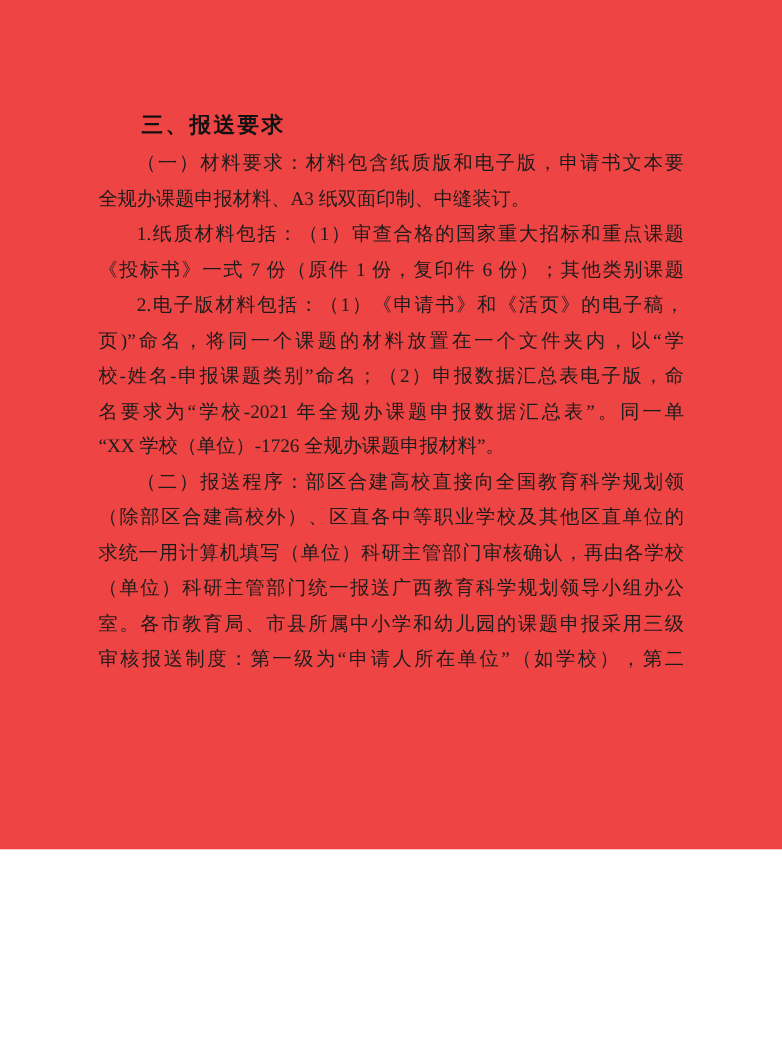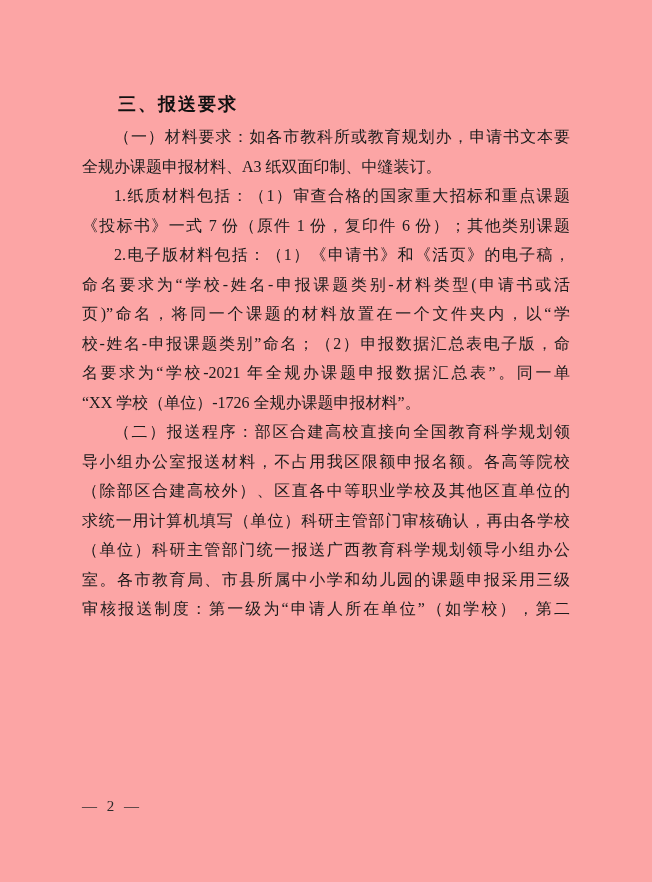--- a/index.html
+++ b/index.html
@@ -3,22 +3,22 @@
 <meta charset="utf-8">
 <style>
   html, body {
     margin: 0;
     padding: 0;
     background: #ffffff;
   }
   .page {
     position: relative;
     width: 652px;
-    height: 882px;
-    background: #fca5a5;
+    height: 708px;
+    background: #ef4444;
     overflow: hidden;
     font-family: "Liberation Serif", "DejaVu Serif", serif;
     color: #1c1c1c;
   }
   .heading {
     position: absolute;
     top: 92px;
     left: 82px;
     width: 488px;
     padding-left: 36px;
@@ -63,32 +63,30 @@
   }
 </style>
 </head>
 <body>
 
 <div class="page">
 
   <div class="heading">三、报送要求</div>
 
   <div class="bodytext">
-    <div class="line indent">（一）材料要求：如各市教科所或教育规划办，申请书文本要</div>
+    <div class="line indent">（一）材料要求：材料包含纸质版和电子版，申请书文本要</div>
     <div class="line para-end">全规办课题申报材料、A3 纸双面印制、中缝装订。</div>
     <div class="line indent">1.纸质材料包括：（1）审查合格的国家重大招标和重点课题</div>
     <div class="line">《投标书》一式 7 份（原件 1 份，复印件 6 份）；其他类别课题</div>
     <div class="line indent">2.电子版材料包括：（1）《申请书》和《活页》的电子稿，</div>
-    <div class="line">命名要求为“学校-姓名-申报课题类别-材料类型(申请书或活</div>
     <div class="line">页)”命名，将同一个课题的材料放置在一个文件夹内，以“学</div>
     <div class="line">校-姓名-申报课题类别”命名；（2）申报数据汇总表电子版，命</div>
     <div class="line">名要求为“学校-2021 年全规办课题申报数据汇总表”。同一单</div>
     <div class="line para-end">“XX 学校（单位）-1726 全规办课题申报材料”。</div>
     <div class="line indent">（二）报送程序：部区合建高校直接向全国教育科学规划领</div>
-    <div class="line">导小组办公室报送材料，不占用我区限额申报名额。各高等院校</div>
     <div class="line">（除部区合建高校外）、区直各中等职业学校及其他区直单位的</div>
     <div class="line">求统一用计算机填写（单位）科研主管部门审核确认，再由各学校</div>
     <div class="line">（单位）科研主管部门统一报送广西教育科学规划领导小组办公</div>
     <div class="line">室。各市教育局、市县所属中小学和幼儿园的课题申报采用三级</div>
     <div class="line">审核报送制度：第一级为“申请人所在单位”（如学校），第二</div>
   </div>
 
   <div class="page-number">— 2 —</div>
 
 </div>

